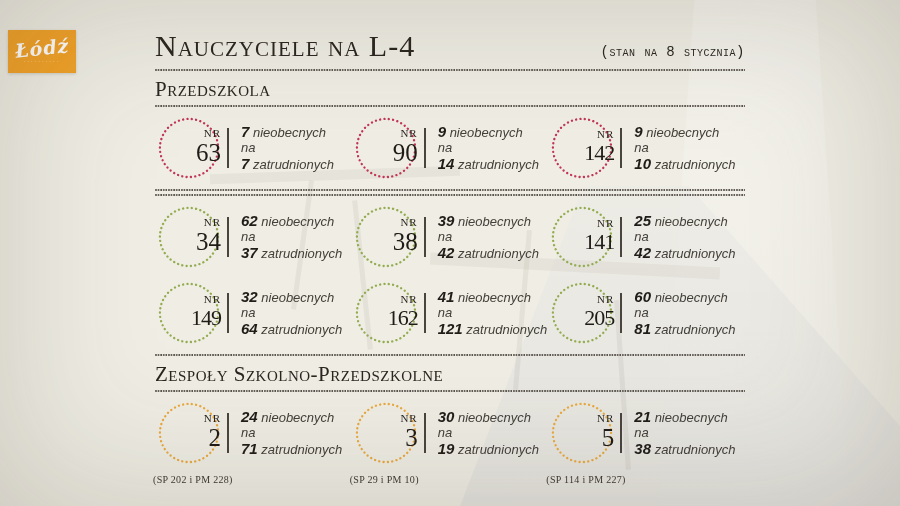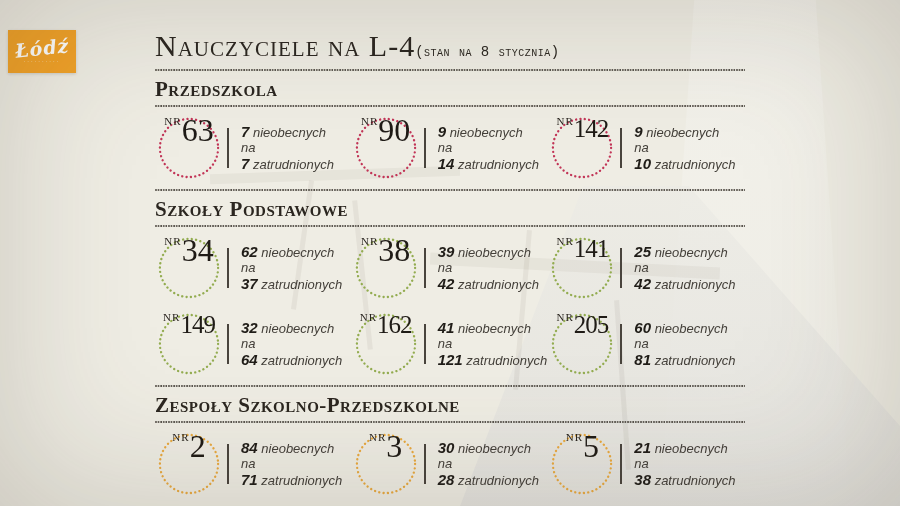--- a/index.html
+++ b/index.html
@@ -34,57 +34,57 @@
     display:flex;flex-direction:column;align-items:center;justify-content:center;
     box-shadow:0 1px 3px rgba(0,0,0,.15);
   }
   .logo-script{
     color:#fff;font-family:"DejaVu Serif",serif;font-style:italic;font-weight:bold;
     font-size:19px;line-height:18px;transform:rotate(-6deg);letter-spacing:1px;
   }
   .logo-dots{color:rgba(255,255,255,.9);font-size:5px;letter-spacing:2px;line-height:5px;margin-top:2px;}
   
   .content{position:absolute;left:155px;top:26px;width:590px;}
-  .title-row{display:flex;align-items:baseline;height:40px;}
+  .title-row{display:flex;justify-content:space-between;align-items:baseline;height:40px;}
   h1{
     margin:0;font-family:"Liberation Serif",serif;font-variant:small-caps;font-weight:500;
     font-size:30px;line-height:40px;color:#2b2620;letter-spacing:1px;
   }
   .subtitle{
     font-family:Liberation Mono, monospace;font-variant:small-caps;
     font-size:14px;color:#2b2620;letter-spacing:.5px;
   }
   .rule{
     height:2px;margin:3px 0;
     background-image:radial-gradient(circle at 1px 1px,#56514a .7px,transparent .95px);
     background-size:2.6px 2px;background-repeat:repeat-x;
   }
   h2{
     margin:5px 0 3px 0;font-family:"Liberation Serif",serif;font-variant:small-caps;
-    font-weight:700;font-size:21px;line-height:26px;color:#2b2620;letter-spacing:.5px;
+    font-weight:400;font-size:21px;line-height:26px;color:#2b2620;letter-spacing:.5px;
   }
   
   .entries{display:grid;grid-template-columns:1fr 1fr 1fr;}
   .entry{display:flex;align-items:center;position:relative;padding:6px 0 6px 2px;}
   .entries.has-captions .entry{padding-bottom:24px;}
   .circle-wrap{position:relative;width:64px;height:64px;flex:0 0 64px;}
   .circle-wrap svg{position:absolute;inset:0;}
   .circle-text{
-    position:absolute;inset:0;display:flex;flex-direction:row;
-    align-items:flex-start;justify-content:center;
+    position:absolute;inset:0;display:flex;flex-direction:column;
+    align-items:flex-end;justify-content:center;
   }
   .nr{
     font-family:"Liberation Serif",serif;font-size:11px;letter-spacing:1px;
     color:#2a2520;line-height:11px;margin-bottom:0;
   }
   .num{
-    font-family:"Liberation Serif",serif;font-size:32px;line-height:30px;
+    font-family:"Liberation Serif",serif;font-size:25px;line-height:30px;
     color:#1f1b16;margin-top:-1px;
   }
-  .num.narrow{font-size:25px;line-height:28px;letter-spacing:-1px;}
+  .num.narrow{font-size:22px;line-height:28px;letter-spacing:-1px;}
   .vdiv{width:2px;height:40px;background:#49443d;margin:0 12px 0 6px;flex:0 0 2px;}
   .stats{font-size:13px;line-height:15.5px;color:#44403a;font-style:italic;}
   .stats b{font-size:15px;color:#201d18;}
   .caption{
     position:absolute;left:-2px;bottom:4px;
     font-family:"Liberation Serif",serif;font-size:10px;color:#3d3831;letter-spacing:.3px;
     white-space:nowrap;
   }
 </style>
 </head>
@@ -171,21 +171,20 @@
       <div><span>na</span></div>
       <div><b>10</b> <span>zatrudnionych</span></div>
     </div>
 
   </div>
 </div>
     <div class="rule"></div>
   </section>
 
   <section>
-    <h2>Szkoły Podstawowe</h2>
     <div class="rule"></div>
     <div class="entries">
   <div class="entry">
     <div class="circle-wrap">
       <svg viewBox="0 0 66 66" width="64" height="64">
         <circle cx="33" cy="33" r="30" fill="none" stroke="#93ac50" stroke-width="2.4" stroke-dasharray="0.1 4.4" stroke-linecap="round"></circle>
       </svg>
       <div class="circle-text">
         <span class="nr">NR</span>
         <span class="num">34</span>
@@ -307,42 +306,42 @@
       <svg viewBox="0 0 66 66" width="64" height="64">
         <circle cx="33" cy="33" r="30" fill="none" stroke="#e9a93f" stroke-width="2.4" stroke-dasharray="0.1 4.4" stroke-linecap="round"></circle>
       </svg>
       <div class="circle-text">
         <span class="nr">NR</span>
         <span class="num">2</span>
       </div>
     </div>
     <div class="vdiv"></div>
     <div class="stats">
-      <div><b>84</b> <span>nieobecnych</span></div>
+      <div><b>24</b> <span>nieobecnych</span></div>
       <div><span>na</span></div>
       <div><b>71</b> <span>zatrudnionych</span></div>
     </div>
     <div class="caption">(SP 202 i PM 228)</div>
   </div>
 
   <div class="entry">
     <div class="circle-wrap">
       <svg viewBox="0 0 66 66" width="64" height="64">
         <circle cx="33" cy="33" r="30" fill="none" stroke="#e9a93f" stroke-width="2.4" stroke-dasharray="0.1 4.4" stroke-linecap="round"></circle>
       </svg>
       <div class="circle-text">
         <span class="nr">NR</span>
         <span class="num">3</span>
       </div>
     </div>
     <div class="vdiv"></div>
     <div class="stats">
       <div><b>30</b> <span>nieobecnych</span></div>
       <div><span>na</span></div>
-      <div><b>28</b> <span>zatrudnionych</span></div>
+      <div><b>19</b> <span>zatrudnionych</span></div>
     </div>
     <div class="caption">(SP 29 i PM 10)</div>
   </div>
 
   <div class="entry">
     <div class="circle-wrap">
       <svg viewBox="0 0 66 66" width="64" height="64">
         <circle cx="33" cy="33" r="30" fill="none" stroke="#e9a93f" stroke-width="2.4" stroke-dasharray="0.1 4.4" stroke-linecap="round"></circle>
       </svg>
       <div class="circle-text">

